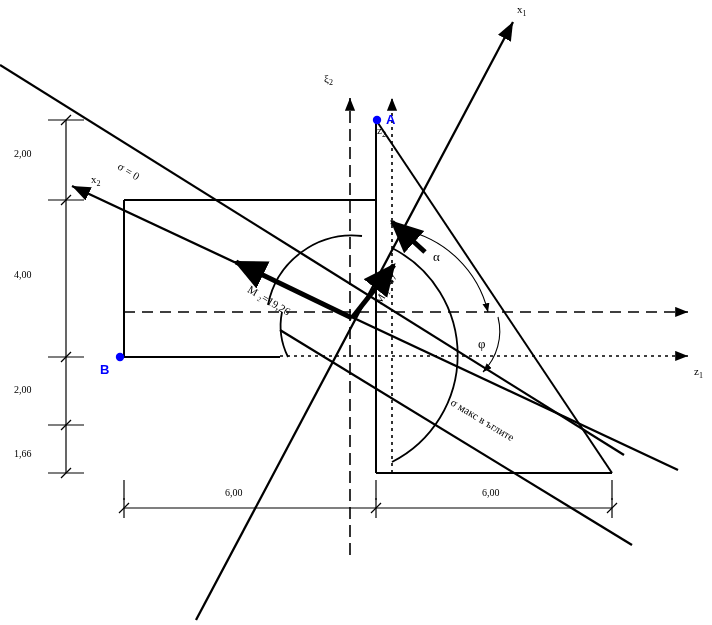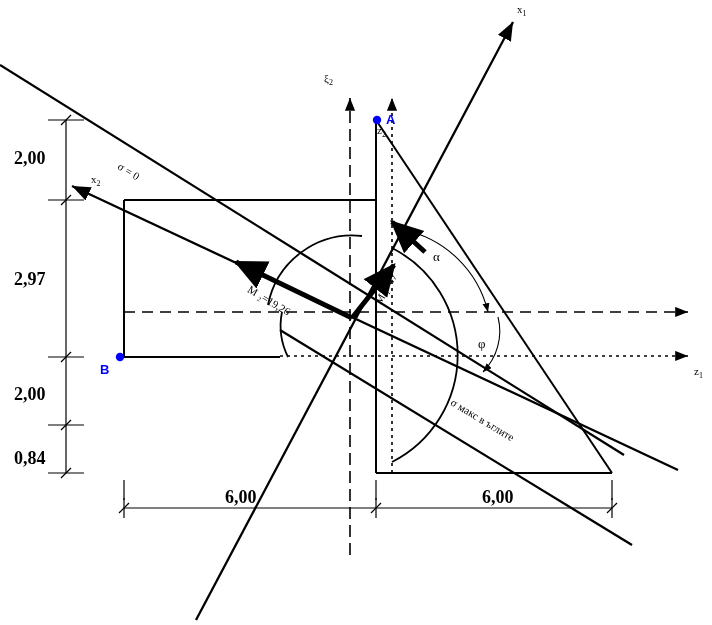--- a/index.html
+++ b/index.html
@@ -1,20 +1,20 @@
 <!DOCTYPE html>
 <html><head>
 <meta charset="utf-8">
 <style>
   html,body{margin:0;padding:0;background:#ffffff;}
   body{font-family:"Liberation Sans", sans-serif;}
   #stage{position:relative;width:712px;height:625px;background:#fff;overflow:hidden;}
   svg{position:absolute;left:0;top:0;}
   .lbl{position:absolute;font-family:"Liberation Serif", serif;color:#000;white-space:nowrap;}
-  .dim{font-size:18px;font-weight:bold;}
+  .dim{font-size:10px;}
   .axis{font-size:11px;}
   .sub{font-size:8px;vertical-align:sub;}
   .blue{color:#0000ff;font-weight:bold;font-size:13px;font-family:"Liberation Sans",sans-serif;}
   .rot{font-size:11px;transform-origin:0 0;}
   .greek{font-size:13px;font-family:"Liberation Serif", serif;}
 </style>
 </head>
 <body>
 
 <div id="stage">
@@ -142,20 +142,20 @@
 <div class="lbl rot" style="left:252px;top:283px;transform:rotate(31deg);">M ₂=19,26</div>
 
 <div class="lbl rot" style="left:372px;top:300px;transform:rotate(-60deg);">M ₁=47</div>
 
 <div class="lbl rot" style="left:455px;top:396px;transform:rotate(31deg);">σ макс в ъглите</div>
 
 <div class="lbl greek" style="left:433px;top:249px;">α</div>
 <div class="lbl greek" style="left:478px;top:336px;">φ</div>
 
 <div class="lbl dim" style="left:14px;top:148px;">2,00</div>
-<div class="lbl dim" style="left:14px;top:269px;">2,97</div>
+<div class="lbl dim" style="left:14px;top:269px;">4,00</div>
 <div class="lbl dim" style="left:14px;top:384px;">2,00</div>
-<div class="lbl dim" style="left:14px;top:448px;">0,84</div>
+<div class="lbl dim" style="left:14px;top:448px;">1,66</div>
 
 <div class="lbl dim" style="left:225px;top:487px;">6,00</div>
 <div class="lbl dim" style="left:482px;top:487px;">6,00</div>
 
 </div>
 
 </body></html>

